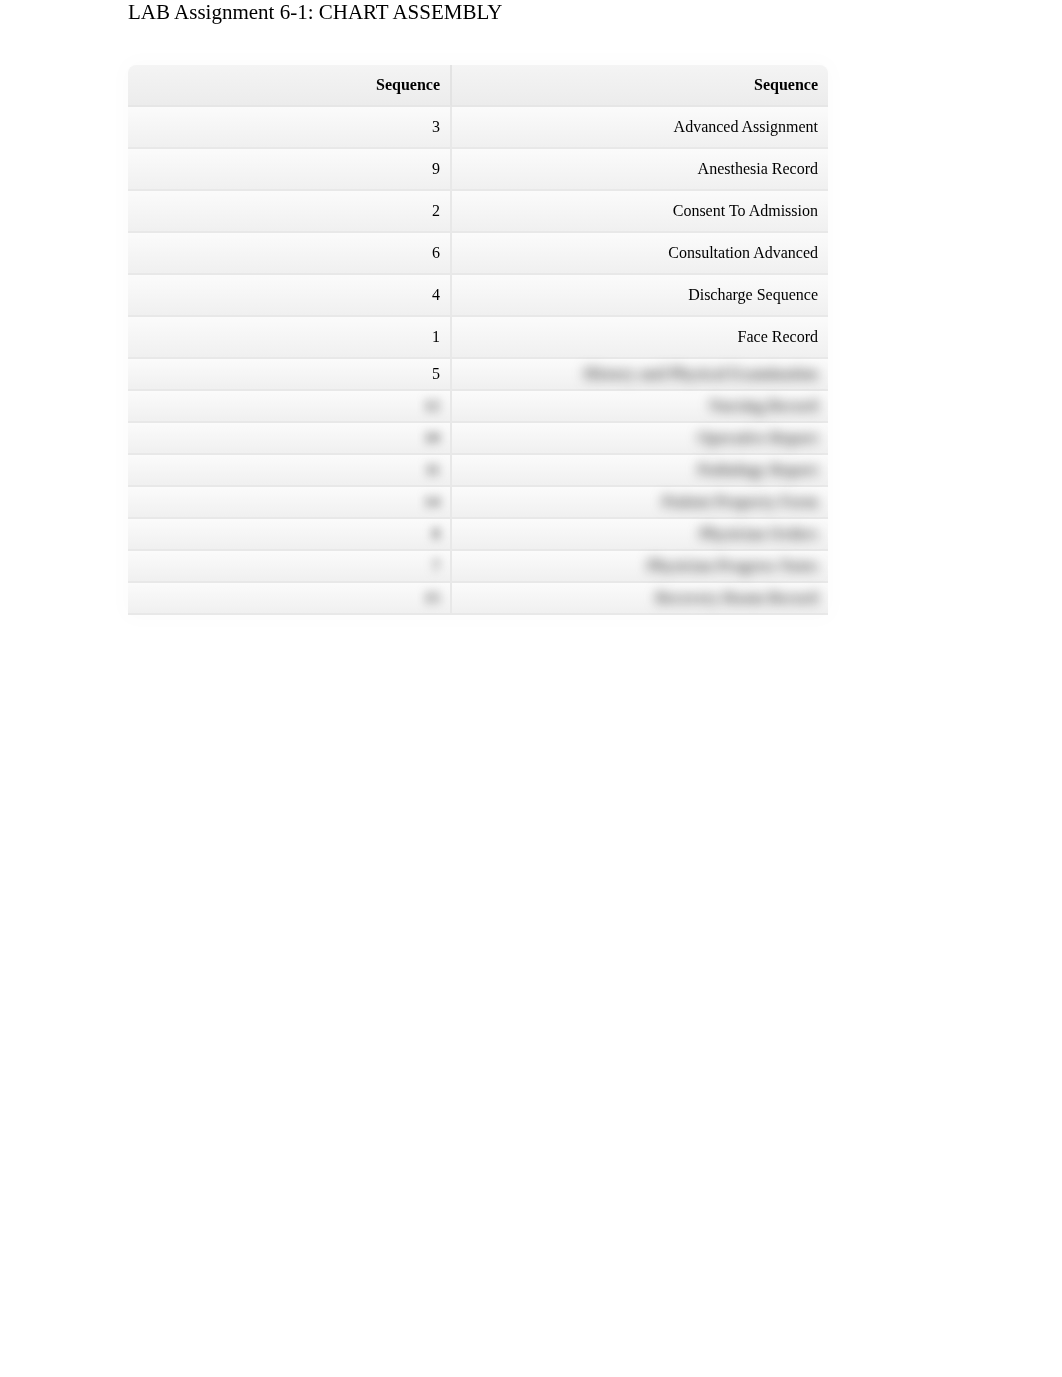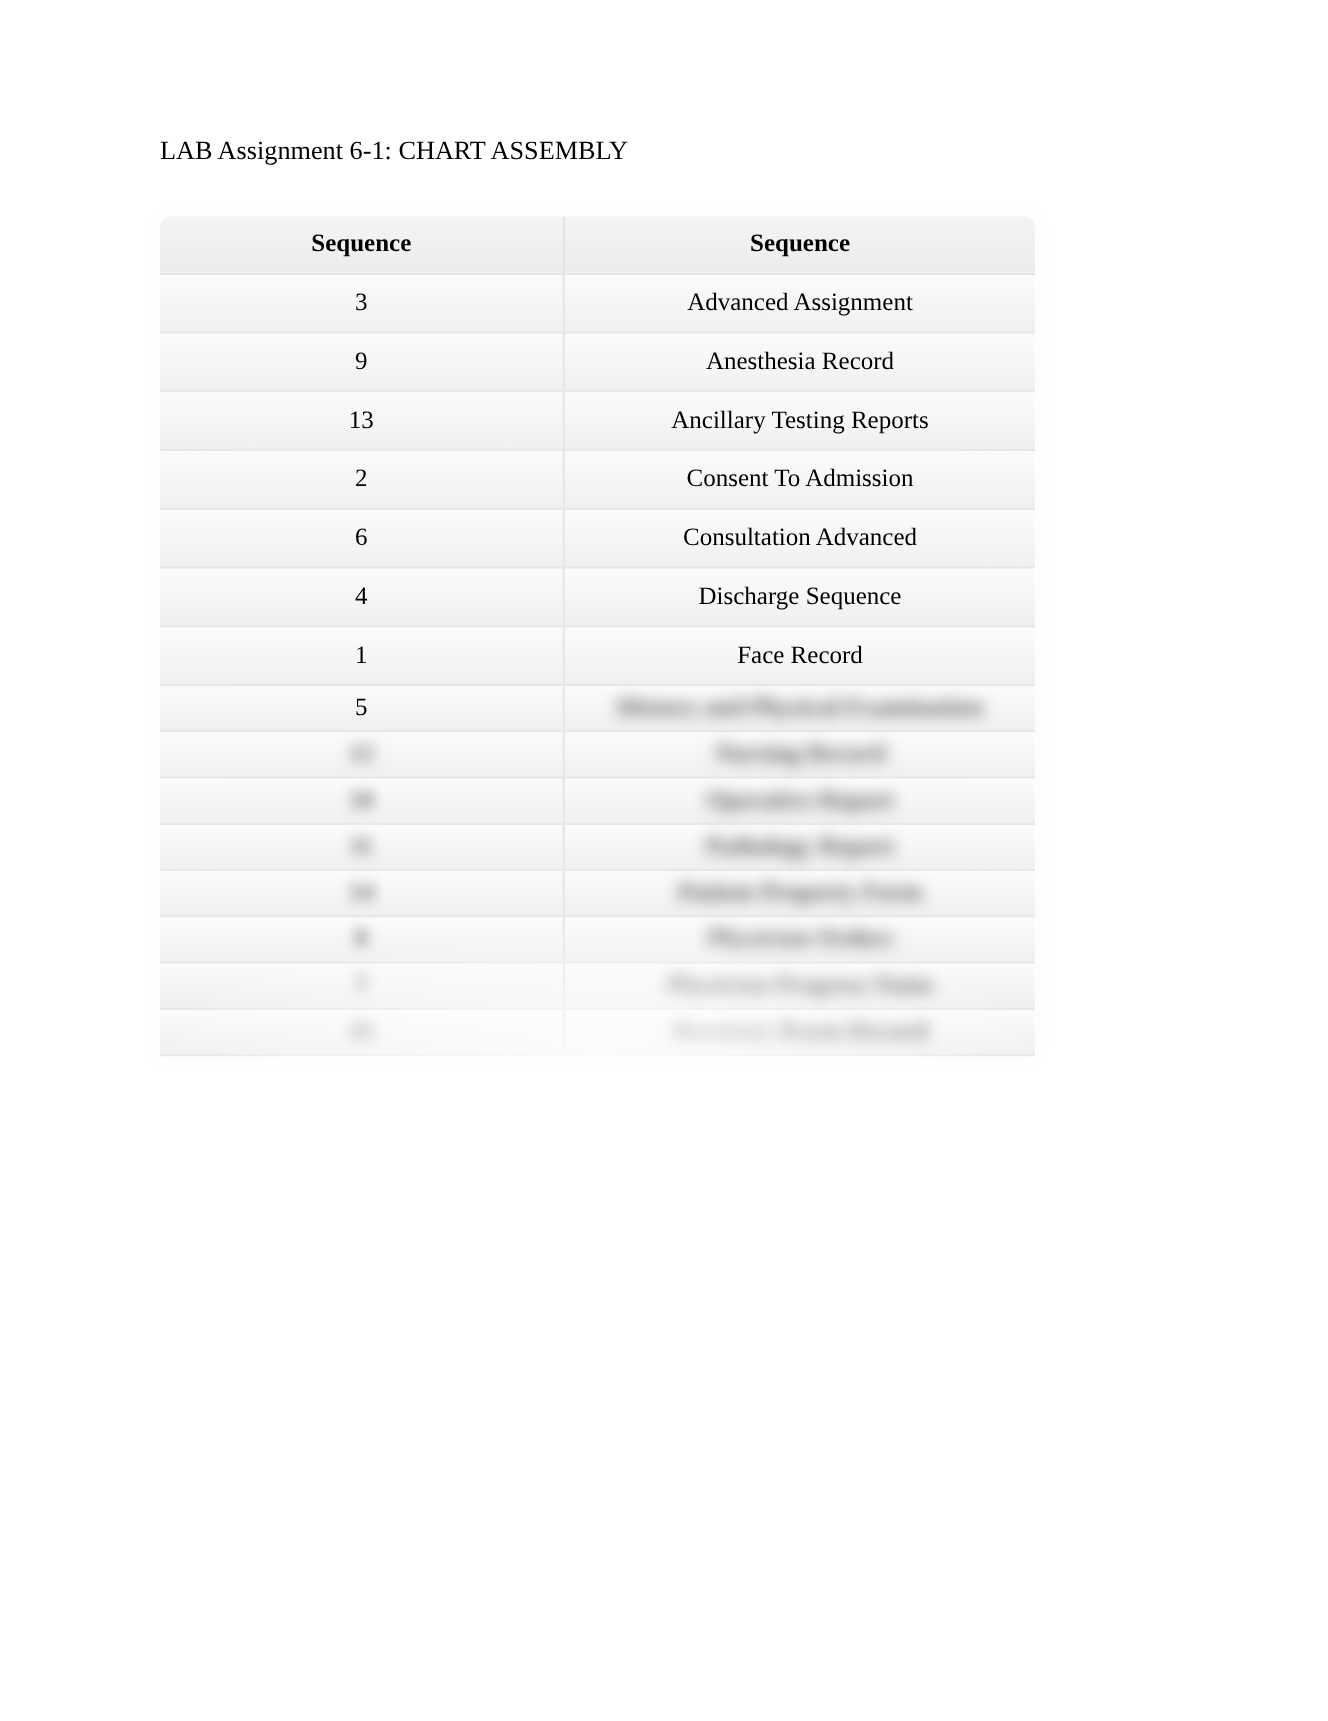--- a/index.html
+++ b/index.html
@@ -8,43 +8,42 @@
     width: 1062px;
     height: 1377px;
     background: #ffffff;
     font-family: "Times New Roman", Times, serif;
     color: #000;
   }
   .page {
     position: relative;
     width: 1062px;
     height: 977px;
-    padding-top: 108px;
     box-sizing: border-box;
   }
   .title {
     font-size: 21px;
     margin-left: 128px;
     margin-bottom: 40px;
     font-weight: 400;
   }
   .table-block {
     margin-left: 128px;
     width: 700px;
     border-radius: 10px;
     box-shadow: 0 0 40px 16px rgba(255,255,255,1) inset;
   }
   table {
     border-collapse: separate;
     border-spacing: 0;
     width: 100%;
   }
   th, td {
-    text-align: center;
-    font-size: 20px;
+    text-align: right;
+    font-size: 16px;
     padding: 11px 10px 11px 10px;
     vertical-align: middle;
     box-sizing: border-box;
   }
   th {
     font-weight: 700;
     background: linear-gradient(#f4f4f4 0%, #ececec 100%);
     border-bottom: 2px solid #e6e6e6;
   }
   td {
@@ -112,24 +111,20 @@
         <tbody id="tbody">
             <tr>
               <td class="seq-cell">3</td>
               <td>Advanced Assignment</td>
             </tr>
             <tr>
               <td class="seq-cell">9</td>
               <td>Anesthesia Record</td>
             </tr>
             <tr>
-              <td class="seq-cell">13</td>
-              <td>Ancillary Testing Reports</td>
-            </tr>
-            <tr>
               <td class="seq-cell">2</td>
               <td>Consent To Admission</td>
             </tr>
             <tr>
               <td class="seq-cell">6</td>
               <td>Consultation Advanced</td>
             </tr>
             <tr>
               <td class="seq-cell">4</td>
               <td>Discharge Sequence</td>

